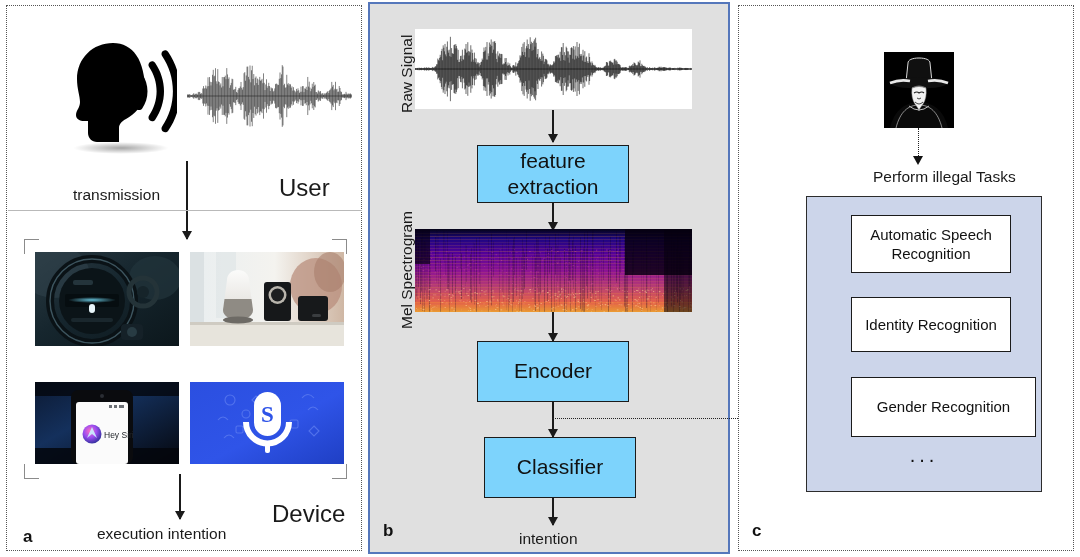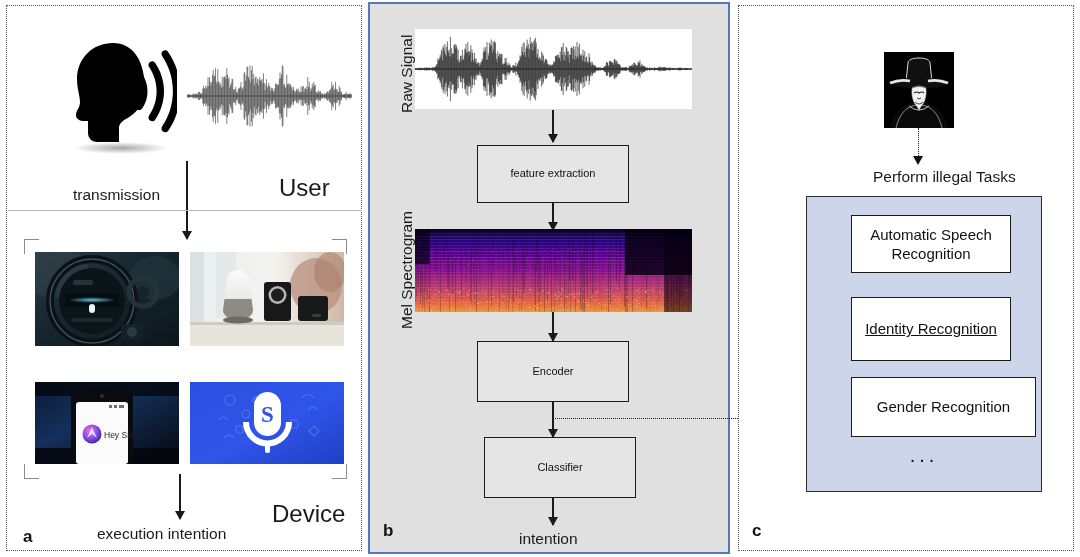--- a/index.html
+++ b/index.html
@@ -44,23 +44,23 @@
   .brk.tl{border-width:1.4px 0 0 1.4px;}
   .brk.tr{border-width:1.4px 1.4px 0 0;}
   .brk.bl{border-width:0 0 1.4px 1.4px;}
   .brk.br{border-width:0 1.4px 1.4px 0;}
 
   .devimg{position:absolute;overflow:hidden;}
 
   
   .vlabel{position:absolute;font-size:15.5px;color:#1a1a1a;white-space:nowrap;
           transform-origin:0 0;transform:rotate(-90deg);}
-  .box{position:absolute;box-sizing:border-box;background:#e5e5e5;border:1.8px solid #1b1b1b;
+  .box{position:absolute;box-sizing:border-box;background:#7dd3fc;border:1.8px solid #1b1b1b;
        display:flex;align-items:center;justify-content:center;text-align:center;
-       font-size:11px;color:#111;line-height:1.25;}
+       font-size:21px;color:#111;line-height:1.25;}
   #raw-signal-img{position:absolute;left:415px;top:29px;width:277px;height:80px;background:#fff;}
   #mel-spec-img{position:absolute;left:415px;top:229px;width:277px;height:83px;overflow:hidden;}
 
   
   #hacker-img{position:absolute;left:884px;top:52px;width:70px;height:76px;background:#000;overflow:hidden;}
   #task-panel{position:absolute;left:806px;top:196px;width:236px;height:296px;
               background:#ccd5ea;border:1.8px solid #2c2c2c;box-sizing:border-box;}
   .task-box{position:absolute;box-sizing:border-box;background:#fff;border:1.8px solid #1b1b1b;
             display:flex;align-items:center;justify-content:center;text-align:center;
             font-size:15px;color:#111;line-height:1.3;}
@@ -1941,19 +1941,19 @@
   </div>
 
   <div class="dot-v" style="left:918px;top:128px;height:30px;"></div>
   <div class="dot-arrow-d" style="left:913px;top:156px;"></div>
 
   <div class="lbl" style="left:849px;top:168px;margin-left:24px;">Perform illegal Tasks</div>
 
   <div id="task-panel"></div>
 
   <div class="task-box" style="left:851px;top:215px;width:160px;height:58px;">Automatic Speech Recognition</div>
-  <div class="task-box" style="left:851px;top:297px;width:160px;height:64px;text-decoration:underline;">Identity Recognition</div>
+  <div class="task-box" style="left:851px;top:297px;width:160px;height:55px;">Identity Recognition</div>
   <div class="task-box" style="left:851px;top:377px;width:185px;height:60px;">Gender Recognition</div>
   <div id="ellipsis">...</div>
 
   <div class="panel-letter" style="left:752px;top:521px;">c</div>
 
 </div>
 
 </body></html>

